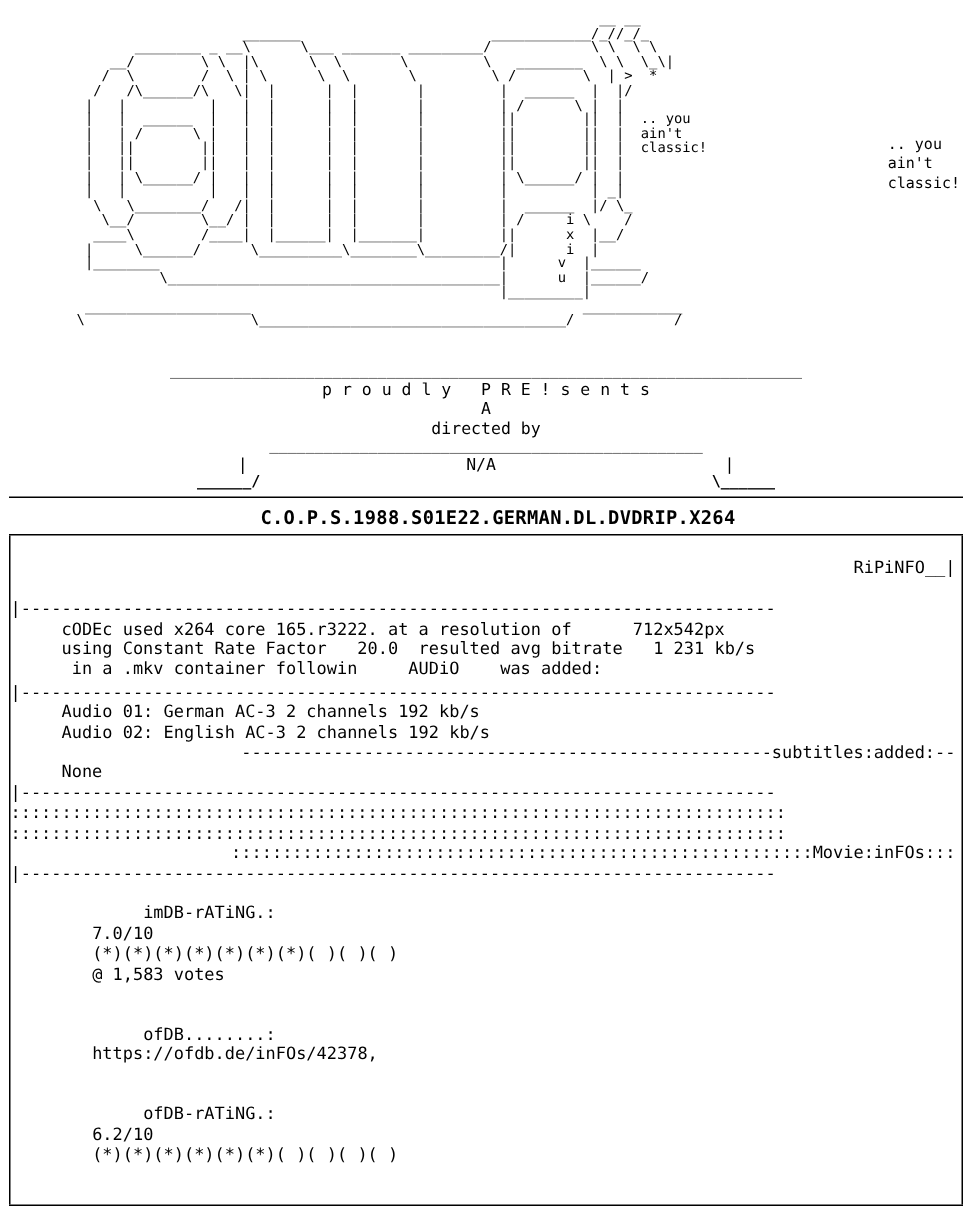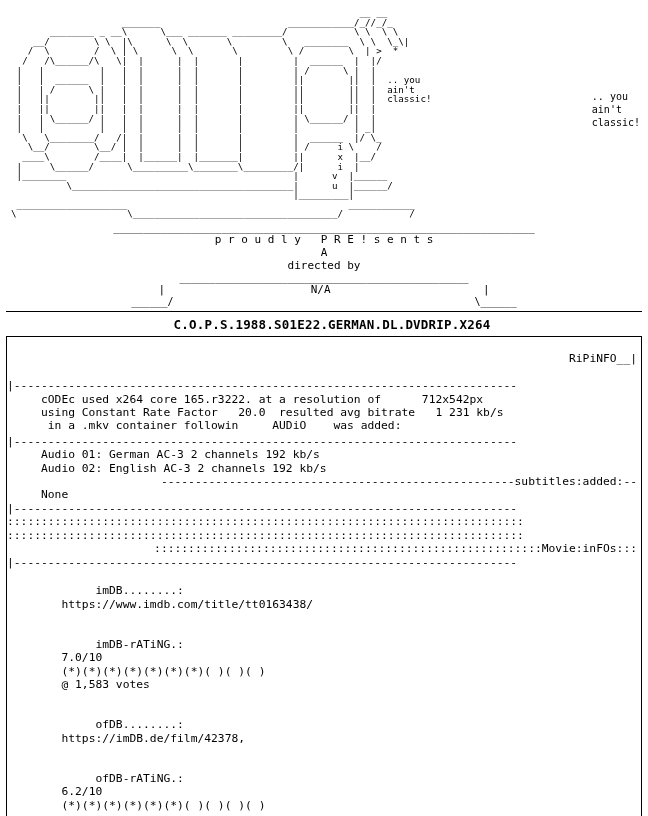--- a/index.html
+++ b/index.html
@@ -108,21 +108,21 @@
   }
   .indent-l {
     padding-left: 34px;
   }
 </style>
 </head>
 <body>
 
 <div class="page">
 
-  <div style="position:relative;height:236px;">
+  <div style="position:relative;height:236px;padding-left:40px;">
     <pre class="ascii-art" id="ascii-logo">                                                                 __ __      
                       _______                       ____________/_//_/_     
          ________ _ __\      \___ _______ _________/            \ \  \ \    
       __/        \ \  |\      \  \       \         \   ________  \ \  \_\|   
      /  \        /  \ | \      \  \       \         \ /        \  | &gt;  *     
     /   /\______/\   \|  |      |  |       |         |  ______  |  |/        
    |   |          |   |  |      |  |       |         | /      \ |  |         
    |   |  ______  |   |  |      |  |       |         ||        ||  |  .. you 
    |   | /      \ |   |  |      |  |       |         ||        ||  |  ain't  
    |   ||        ||   |  |      |  |       |         ||        ||  |  classic!
@@ -137,27 +137,27 @@
             \________________________________________|      u  |______/      
                                                      |_________|             
    ____________________                                        ____________  
   \                    \_____________________________________/            /  </pre>
     <pre class="tagline">.. you
 ain't
 classic!</pre>
   </div>
 
   <div style="margin-top:-14px;">
-    <div class="proudly" style="font-size:10px;line-height:11px;">  ______________________________________________________________________  </div>
+    <div class="proudly" style="font-size:10px;line-height:11px;margin-top:20px;">  ______________________________________________________________________  </div>
     <div class="proudly">p r o u d l y   P R E ! s e n t s</div>
     <div class="credits">A</div>
     <div class="credits">directed by</div>
     <div class="credits" style="font-size:10px;line-height:11px;">        ________________________________________________        </div>
     <div class="credits">|                      <span>N/A</span>                       |</div>
-    <div class="credits" style="font-size:10px;line-height:11px;"> ______/                                                  \______ </div>
+    <div class="credits" style="font-size:10px;line-height:11px;font-weight:bold;"> ______/                                                  \______ </div>
   </div>
 
   <hr class="title-rule">
   <div class="release-title">C.O.P.S.1988.S01E22.GERMAN.DL.DVDRIP.X264</div>
 
   <div class="nfo-box">
     <div class="nfo-inner">
 
       <div class="mono sec-head" style="padding-top:2px;">
         <span>RiPiNFO</span>__|
@@ -175,33 +175,29 @@
 
       <div class="mono sec-head">----------------------------------------------------<span>subtitles:added:</span>--</div>
       <div class="mono"><span class="indent-l">None</span></div>
 
       <div class="mono dashline">|--------------------------------------------------------------------------</div>
       <div class="mono dotline">::::::::::::::::::::::::::::::::::::::::::::::::::::::::::::::::::::::::::::</div>
       <div class="mono dotline">::::::::::::::::::::::::::::::::::::::::::::::::::::::::::::::::::::::::::::</div>
       <div class="mono sec-head">:::::::::::::::::::::::::::::::::::::::::::::::::::::::::<span>Movie:inFOs</span>:::</div>
       <div class="mono dashline">|--------------------------------------------------------------------------</div>
 
-      <div class="mono" style="padding-top:2px;">
-        <span class="indent-l">imDB........:</span>
-        <span>https://www.imdb.com/title/tt0163438/</span>
-      </div>
       <div class="mono">
         <span class="indent-l">imDB-rATiNG.:</span>
         <span>7.0/10</span>
         <span>(*)(*)(*)(*)(*)(*)(*)( )( )( )</span>
         <span>@ 1,583 votes</span>
       </div>
       <div class="mono">
         <span class="indent-l">ofDB........:</span>
-        <span>https://imDB.de/film/42378,</span>
+        <span>https://ofdb.de/inFOs/42378,</span>
       </div>
       <div class="mono">
         <span class="indent-l">ofDB-rATiNG.:</span>
         <span>6.2/10</span>
         <span>(*)(*)(*)(*)(*)(*)( )( )( )( )</span>
         
       </div>
 
     </div>
   </div>

